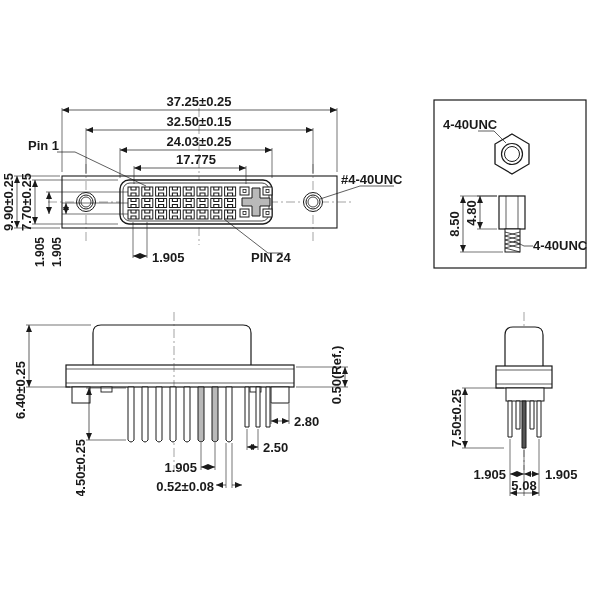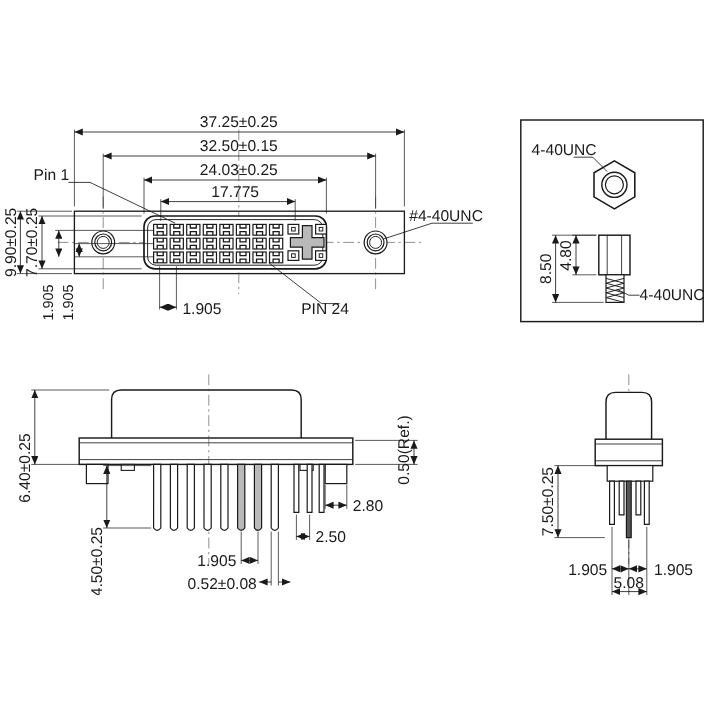--- a/index.html
+++ b/index.html
@@ -7,20 +7,21 @@
     padding: 0;
     background: #ffffff;
   }
   #page {
     position: relative;
     width: 600px;
     height: 496px;
     background: #ffffff;
     font-family: "Liberation Sans", sans-serif;
     overflow: hidden;
+    font-weight: bold;
   }
   svg { display: block; }
   .lbl {
     font-family: "Liberation Sans", sans-serif;
     font-size: 13px;
     fill: #1a1a1a;
   }
   .lbl-sm {
     font-family: "Liberation Sans", sans-serif;
     font-size: 12px;

